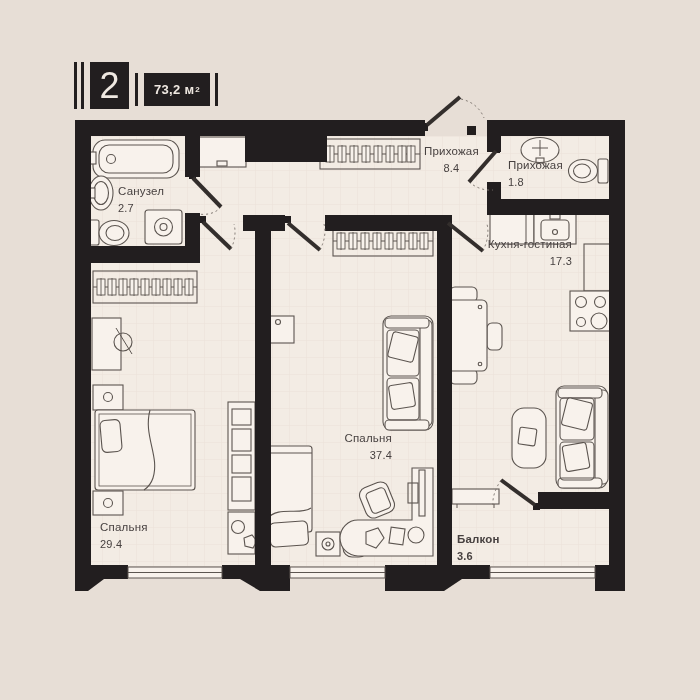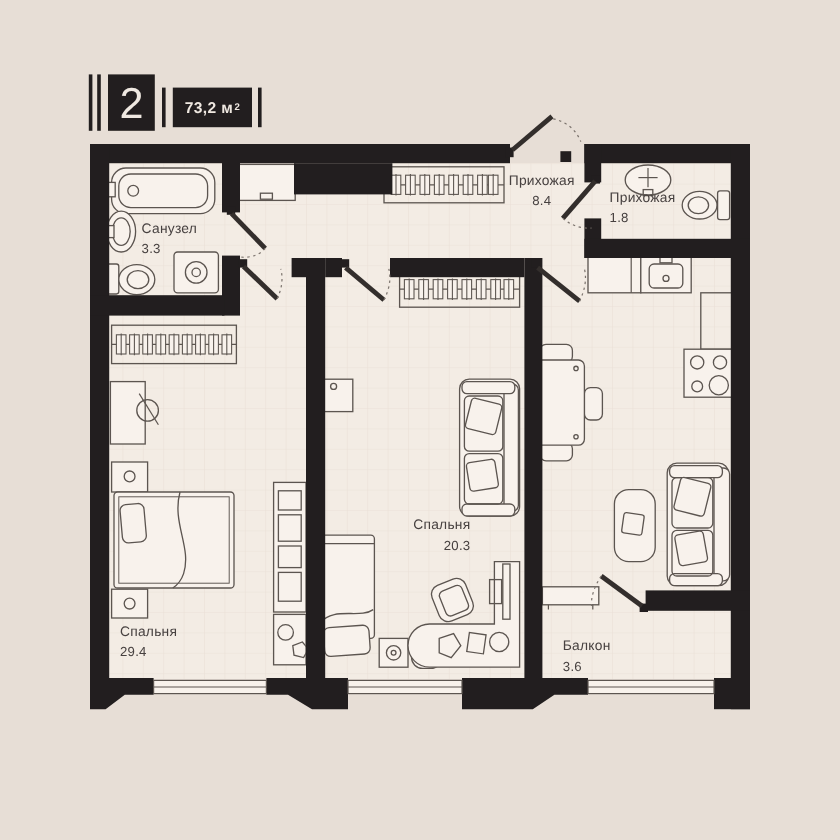--- a/index.html
+++ b/index.html
@@ -23,21 +23,21 @@
   
   .room-label{position:absolute;z-index:2;color:#474140;font-size:11.5px;
               line-height:1.5;letter-spacing:.2px;}
   .room-label .rarea{font-size:11px;}
   .lbl-bathroom{left:118px;top:183px;}
   .lbl-hallway{left:424px;top:143px;text-align:center;}
   .lbl-wc{left:508px;top:157px;}
   .lbl-kitchen{right:128px;top:236px;text-align:right;}
   .lbl-bed2{right:308px;top:430px;text-align:right;}
   .lbl-bed1{left:100px;top:519px;}
-  .lbl-balcony{left:469px;top:531px;}
+  .lbl-balcony{left:457px;top:531px;font-weight:bold;}
 
   
   .w{fill:#221e1f;stroke:none;}
   .f{fill:#f8f2ec;stroke:#5c5550;stroke-width:1.1;}
   .fn{fill:none;stroke:#5c5550;stroke-width:1.1;}
   .fl{stroke:#5c5550;stroke-width:1;}
   .door{stroke:#332e2c;stroke-width:4;stroke-linecap:butt;}
   .arc{fill:none;stroke:#7a726c;stroke-width:1;stroke-dasharray:2 3;}
   .win{fill:#f8f2ec;stroke:#5c5550;stroke-width:1;}
 </style>
@@ -365,33 +365,37 @@
       <g>
         <rect class="w" x="533" y="503" width="7" height="7"></rect>
         <line class="door" x1="535" y1="505" x2="501" y2="480"></line>
         <path class="arc" d="M501,480 Q492,494 493,505"></path>
       </g>
     </g>
   </svg>
 
   <div class="room-label lbl-bathroom">
     <div class="rname">Санузел</div>
-    <div class="rarea">3.3</div>
+    <div class="rarea">2.7</div>
   </div>
   <div class="room-label lbl-hallway">
     <div class="rname">Прихожая</div>
     <div class="rarea">8.4</div>
   </div>
   <div class="room-label lbl-wc">
     <div class="rname">Прихожая</div>
     <div class="rarea">1.8</div>
   </div>
+  <div class="room-label lbl-kitchen">
+    <div class="rname">Кухня-гостиная</div>
+    <div class="rarea">17.3</div>
+  </div>
   <div class="room-label lbl-bed2">
     <div class="rname">Спальня</div>
-    <div class="rarea">20.3</div>
+    <div class="rarea">37.4</div>
   </div>
   <div class="room-label lbl-bed1">
     <div class="rname">Спальня</div>
     <div class="rarea">29.4</div>
   </div>
   <div class="room-label lbl-balcony">
     <div class="rname">Балкон</div>
     <div class="rarea">3.6</div>
   </div>
 

